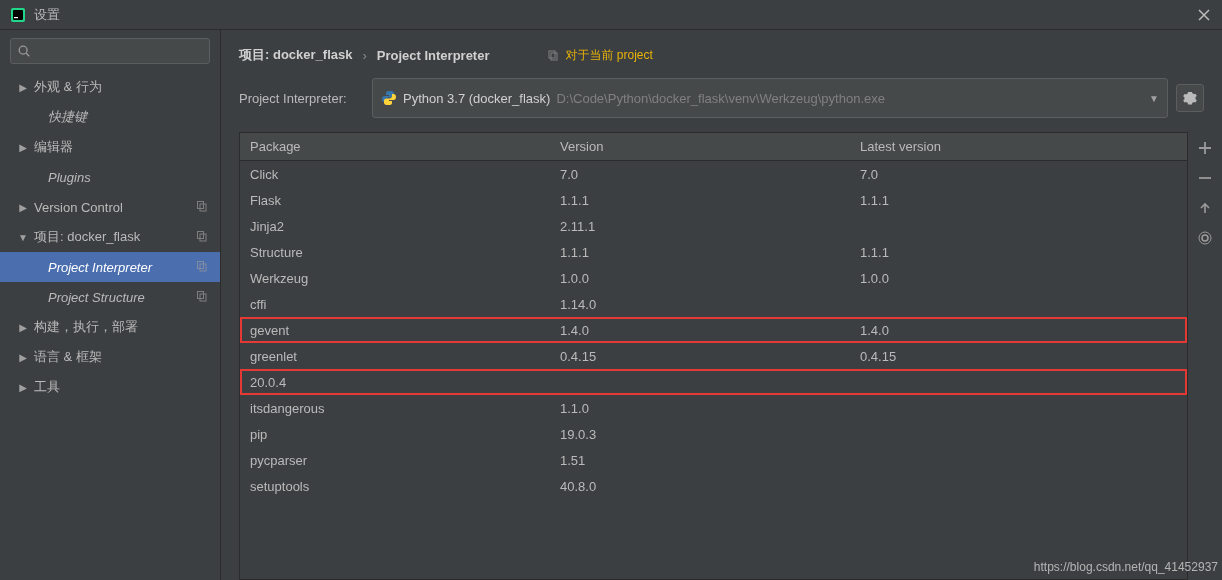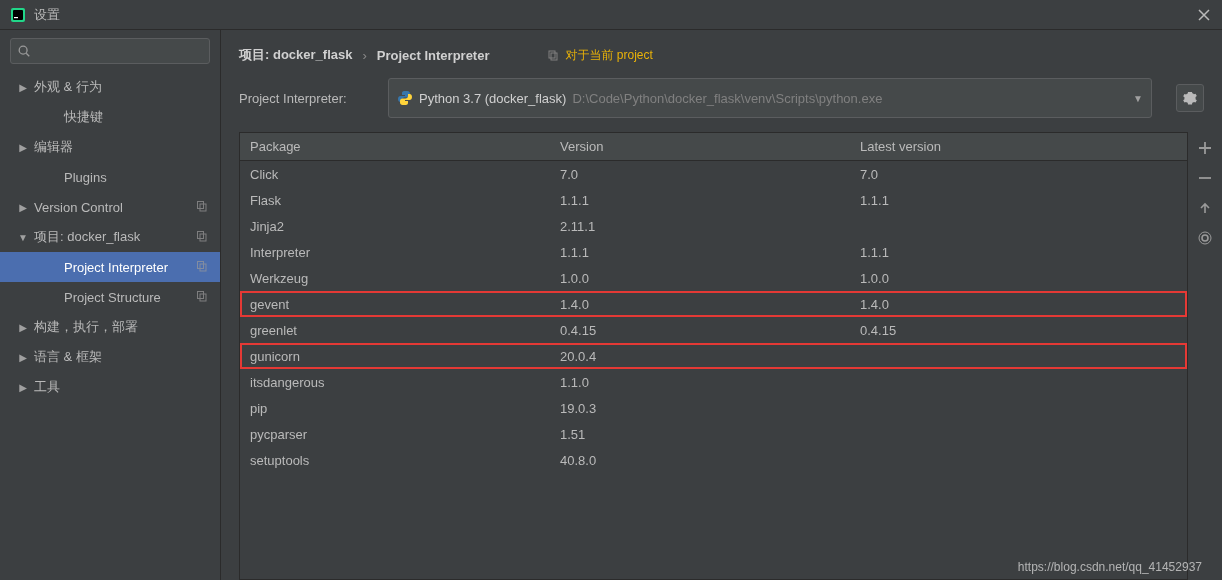--- a/index.html
+++ b/index.html
@@ -15,29 +15,29 @@
   .search { margin: 8px 10px 6px 10px; height: 26px; border: 1px solid #5b5d5f; border-radius: 3px; display:flex; align-items:center; padding:0 6px; background:#45494a; }
   .search svg { width:14px; height:14px; fill:#9a9a9a; }
   .tree { flex:1; overflow:auto; padding-top:2px; }
   .tree-item { display:flex; align-items:center; height:30px; padding:0 10px 0 18px; color:#bababa; cursor:default; position:relative; }
   .tree-item.child { padding-left: 48px; }
   .tree-item.selected { background:#4b6eaf; color:#ffffff; }
   .tree-item .arrow { position:absolute; left:18px; width:10px; text-align:center; color:#a0a0a0; font-size:10px; }
   .tree-item .arrow.down::before { content:"▼"; }
   .tree-item .arrow.right::before { content:"▶"; }
   .tree-item .label { margin-left: 16px; }
-  .tree-item.child .label { margin-left: 16px; }
+  .tree-item.child .label { margin-left: 0; font-style: italic; }
   .tree-item .copy { margin-left:auto; width:14px; height:14px; opacity:.7; }
   .main { flex:1; display:flex; flex-direction:column; padding: 16px 0 0 0; min-width:0; }
   .breadcrumb { display:flex; align-items:center; padding: 0 18px 14px 18px; gap:10px; color:#bababa; }
   .breadcrumb .strong { font-weight:600; color:#d0d0d0; }
   .breadcrumb .sep { color:#888; }
   .breadcrumb .hint { color:#eab308; font-size:12px; margin-left:48px; display:flex; align-items:center; gap:6px; }
   .breadcrumb .hint svg { width:12px; height:12px; fill:#808080; }
-  .interp-row { display:flex; align-items:center; padding: 0 18px 14px 18px; gap:24px; }
+  .interp-row { display:flex; align-items:center; padding: 0 18px 14px 18px; gap:8px; }
   .interp-row .lbl { color:#bababa; min-width:125px; }
   .combo { flex:1; height:40px; border:1px solid #5b5d5f; border-radius:3px; background:#45494a; display:flex; align-items:center; padding:0 8px; gap:6px; min-width:0; }
   .combo .py-icon { width:16px; height:16px; }
   .combo .text { color:#d0d0d0; white-space:nowrap; }
   .combo .path { color:#808080; white-space:nowrap; overflow:hidden; text-overflow:ellipsis; flex:1; }
   .combo .chev { color:#a0a0a0; font-size:10px; }
   .gear-btn { width:28px; height:28px; border:1px solid #5b5d5f; border-radius:3px; background:#45494a; display:flex; align-items:center; justify-content:center; }
   .gear-btn svg { width:14px; height:14px; fill:#bababa; }
   .table-wrap { flex:1; display:flex; padding: 0 0 0 18px; min-height:0; }
   .table { flex:1; border:1px solid #2b2b2b; background:#3c3f41; display:flex; flex-direction:column; min-width:0; }
@@ -45,21 +45,21 @@
   .th, .td { padding: 0 10px; }
   .col-pkg { flex: 0 0 310px; }
   .col-ver { flex: 0 0 300px; }
   .col-lat { flex: 1; }
   .tbody { flex:1; overflow:auto; }
   .tr { display:flex; height:26px; align-items:center; border-bottom:0px solid transparent; color:#bababa; }
   .tr.hl { outline: 2px solid #e53935; outline-offset:-2px; }
   .side-actions { width:34px; display:flex; flex-direction:column; align-items:center; gap:10px; padding:6px 0; }
   .side-actions .act { width:20px; height:20px; display:flex; align-items:center; justify-content:center; color:#9a9a9a; }
   .side-actions .act svg { width:14px; height:14px; fill:#9a9a9a; }
-  .watermark { position:absolute; right:20px; bottom:6px; color:#c8c8c8; font-size:12px; opacity:.85; }
+  .watermark { position:absolute; right:4px; bottom:6px; color:#c8c8c8; font-size:12px; opacity:.85; }
   .copy svg { width:12px; height:12px; fill:#9a9a9a; }
 </style>
 </head>
 <body>
 
 <div class="window">
   <div class="titlebar">
     <span class="icon">
       <svg viewBox="0 0 16 16">
           <rect x="1" y="1" width="14" height="14" rx="2" fill="#21d789"></rect>
@@ -160,21 +160,21 @@
       <div class="interp-row">
         <span class="lbl">Project Interpreter:</span>
         <div class="combo">
           <span class="py-icon">
             <svg viewBox="0 0 16 16">
                 <path d="M8 1c-3 0-3 1.5-3 2.5V5h3v1H3.5C2 6 1 7 1 9s1 3 2.5 3H5v-2c0-1.5 1-2.5 2.5-2.5h3C12 7.5 13 6.5 13 5V3.5C13 2 12 1 10.5 1H8z" fill="#3776ab"></path>
                 <path d="M8 15c3 0 3-1.5 3-2.5V11H8v-1h4.5C14 10 15 9 15 7s-1-3-2.5-3H11v2c0 1.5-1 2.5-2.5 2.5h-3C4 8.5 3 9.5 3 11v1.5C3 14 4 15 5.5 15H8z" fill="#ffd43b"></path>
               </svg>
           </span>
           <span class="text">Python 3.7 (docker_flask)</span>
-          <span class="path">D:\Code\Python\docker_flask\venv\Scripts\python.exe</span>
+          <span class="path">D:\Code\Python\docker_flask\venv\Werkzeug\python.exe</span>
           <span class="chev">▼</span>
         </div>
         <div class="gear-btn">
           <svg viewBox="0 0 16 16">
               <path d="M8 5a3 3 0 100 6 3 3 0 000-6zm6.4 3c0-.4 0-.8-.1-1.1l1.5-1.2-1.5-2.6-1.8.6c-.6-.5-1.2-.8-1.9-1L10.3 1H5.7l-.3 1.9c-.7.2-1.3.5-1.9 1l-1.8-.6L.2 5.9l1.5 1.2c-.1.3-.1.7-.1 1.1s0 .8.1 1.1L.2 10.5l1.5 2.6 1.8-.6c.6.5 1.2.8 1.9 1l.3 1.9h4.6l.3-1.9c.7-.2 1.3-.5 1.9-1l1.8.6 1.5-2.6-1.5-1.2c.1-.3.1-.7.1-1.1z" fill="#bababa"></path>
             </svg>
         </div>
       </div>
 
       <div class="table-wrap">
@@ -194,41 +194,45 @@
                 <div class="td col-pkg">Flask</div>
                 <div class="td col-ver">1.1.1</div>
                 <div class="td col-lat">1.1.1</div>
               </div>
               <div class="tr">
                 <div class="td col-pkg">Jinja2</div>
                 <div class="td col-ver">2.11.1</div>
                 <div class="td col-lat"></div>
               </div>
               <div class="tr">
-                <div class="td col-pkg">Interpreter</div>
+                <div class="td col-pkg">Structure</div>
                 <div class="td col-ver">1.1.1</div>
                 <div class="td col-lat">1.1.1</div>
               </div>
               <div class="tr">
                 <div class="td col-pkg">Werkzeug</div>
                 <div class="td col-ver">1.0.0</div>
                 <div class="td col-lat">1.0.0</div>
+              </div>
+              <div class="tr">
+                <div class="td col-pkg">cffi</div>
+                <div class="td col-ver">1.14.0</div>
+                <div class="td col-lat"></div>
               </div>
               <div class="tr hl">
                 <div class="td col-pkg">gevent</div>
                 <div class="td col-ver">1.4.0</div>
                 <div class="td col-lat">1.4.0</div>
               </div>
               <div class="tr">
                 <div class="td col-pkg">greenlet</div>
                 <div class="td col-ver">0.4.15</div>
                 <div class="td col-lat">0.4.15</div>
               </div>
               <div class="tr hl">
-                <div class="td col-pkg">gunicorn</div>
                 <div class="td col-ver">20.0.4</div>
                 <div class="td col-lat"></div>
               </div>
               <div class="tr">
                 <div class="td col-pkg">itsdangerous</div>
                 <div class="td col-ver">1.1.0</div>
                 <div class="td col-lat"></div>
               </div>
               <div class="tr">
                 <div class="td col-pkg">pip</div>

